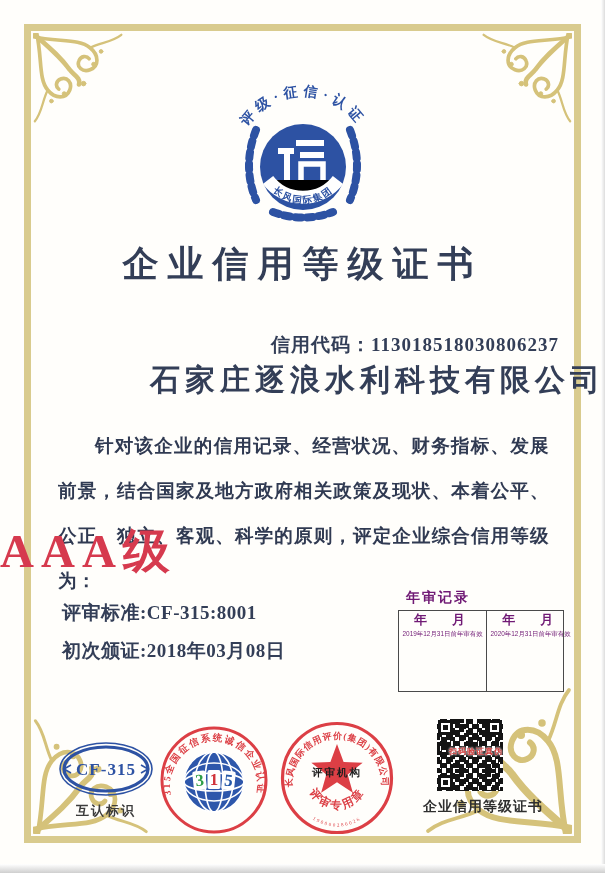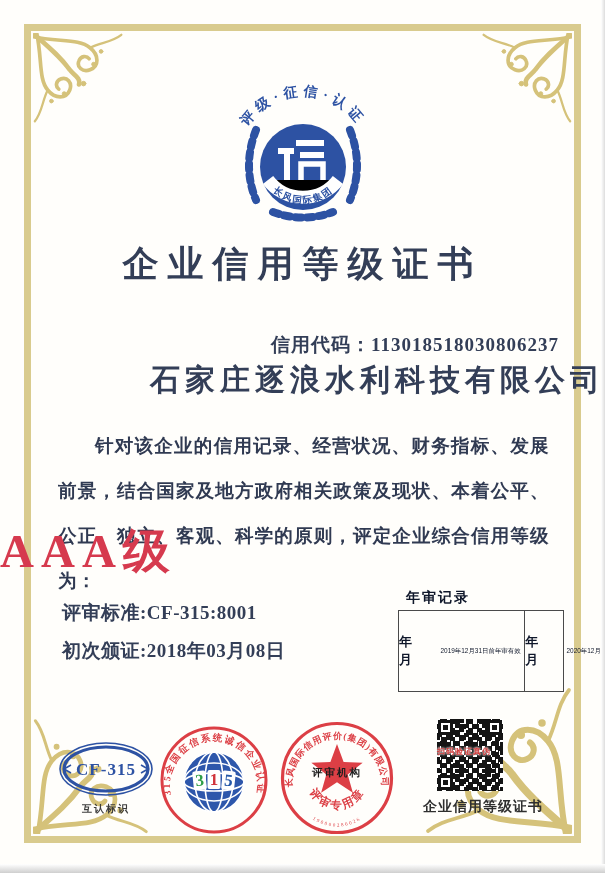--- a/index.html
+++ b/index.html
@@ -11,39 +11,39 @@
   .corner.tr{right:33px;top:33px;width:92px;height:92px;transform:scaleX(-1);}
   .corner.bl{left:33px;bottom:39px;width:118px;height:118px;transform:scaleY(-1);}
   .corner.br{right:33px;bottom:39px;width:150px;height:150px;transform:scale(-1,-1);}
   .emblem{position:absolute;left:217px;top:82px;width:172px;height:152px;}
   .title{position:absolute;top:240px;left:0;width:100%;text-align:center;font-size:36px;font-weight:700;color:#333e57;letter-spacing:9px;}
   .credit{position:absolute;top:320px;right:46px;font-size:19px;font-weight:700;color:#333e57;letter-spacing:1px;margin-top:12px;}
   .company{position:absolute;top:360px;left:0;width:100%;text-align:right;font-size:30px;font-weight:700;color:#333e57;letter-spacing:5px;font-family:"Liberation Sans","DejaVu Sans",sans-serif;}
   .paragraph{position:absolute;left:58px;right:56px;top:424px;font-size:18.5px;font-weight:600;color:#303a52;line-height:45px;text-indent:2em;text-align:justify;letter-spacing:0.5px;}
   .rating{position:absolute;top:520px;left:0;width:100%;text-align:left;font-size:47px;font-weight:700;color:#d63a4e;letter-spacing:7px;}
   .details{position:absolute;left:62px;top:594px;font-size:19px;font-weight:700;color:#333e57;line-height:37.5px;letter-spacing:0.5px;}
-  .annual{position:absolute;left:398px;top:589px;width:166px;color:#0f172a;}
+  .annual{position:absolute;left:398px;top:589px;width:166px;color:#701a75;}
   .annual-title{font-size:14px;font-weight:700;margin:0 0 3px 8px;letter-spacing:2px;}
   .annual-table{display:flex;border:1px solid #4a4a4a;height:80px;background:transparent;}
-  .annual-cell{flex:1;display:flex;flex-direction:row;justify-content:flex-end;align-items:center;padding-bottom:1px;}
+  .annual-cell{flex:1;display:flex;flex-direction:column;justify-content:flex-start;align-items:center;padding-bottom:1px;}
   .annual-cell:first-child{border-right:1px solid #4a4a4a;}
   .ym{font-size:13px;font-weight:700;letter-spacing:6px;}
   .note{font-size:7px;font-family:"Liberation Sans","DejaVu Sans",sans-serif;white-space:nowrap;transform:scale(.92);transform-origin:center;}
   .seal-cf{position:absolute;left:56px;top:740px;width:100px;height:58px;}
-  .cf-caption{position:absolute;left:56px;top:802px;width:100px;text-align:center;font-size:10px;font-weight:700;color:#3c3c3c;letter-spacing:2px;}
+  .cf-caption{position:absolute;left:56px;top:802px;width:100px;text-align:center;font-size:13px;font-weight:700;color:#3c3c3c;letter-spacing:2px;}
   .seal-globe{position:absolute;left:158px;top:724px;width:112px;height:112px;}
   .seal-star{position:absolute;left:278px;top:719px;width:118px;height:118px;}
   .qr{position:absolute;left:437px;top:719px;width:66px;height:72px;background:
       repeating-conic-gradient(#141414 0% 25%,transparent 0% 50%) 0 0/9px 9px,
       repeating-conic-gradient(#141414 0% 25%,transparent 0% 50%) 3px 5px/13px 11px,
       #fff;}
   .finder{position:absolute;width:15px;height:15px;border:3px solid #141414;background:#fff;box-sizing:border-box;}
   .finder::before{content:"";position:absolute;inset:2px;background:#141414;}
   .finder.tl{left:1px;top:1px;} .finder.tr{right:1px;top:1px;} .finder.bl{left:1px;bottom:1px;}
-  .qr-overlay{position:absolute;left:0;top:37%;width:100%;text-align:left;font-size:8px;font-weight:700;color:#d03a3a;text-shadow:0 0 2px #fff,0 0 2px #fff;letter-spacing:1px;}
+  .qr-overlay{position:absolute;left:0;top:37%;width:100%;text-align:right;font-size:8px;font-weight:700;color:#d03a3a;text-shadow:0 0 2px #fff,0 0 2px #fff;letter-spacing:1px;}
   .qr-caption{position:absolute;left:423px;top:798px;width:96px;text-align:center;font-size:14px;font-weight:700;color:#2f2f2f;letter-spacing:1px;white-space:nowrap;}
   .scan-bottom{position:absolute;left:0;right:0;bottom:0;height:9px;background:linear-gradient(#ffffff,#cfcfcf);}
   .scan-right{position:absolute;top:0;bottom:0;right:0;width:4px;background:linear-gradient(to right,#ffffff,#dddddd);}
   svg text{font-family:"Liberation Serif","DejaVu Serif",serif;}
 </style>
 </head>
 <body>
 
 <div class="page">
 

